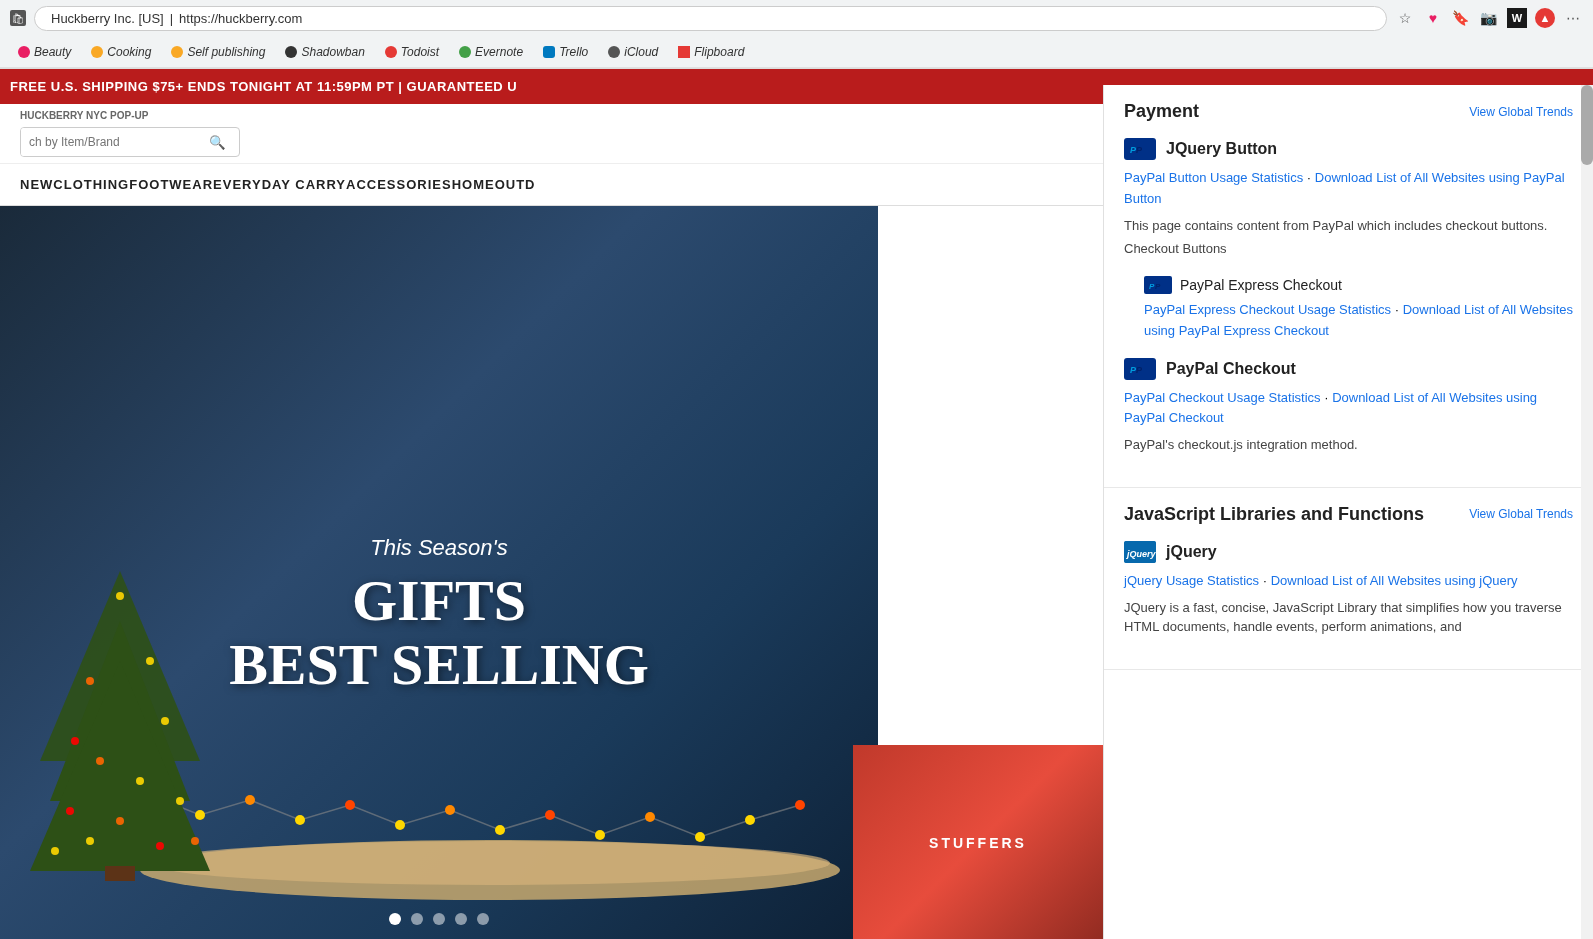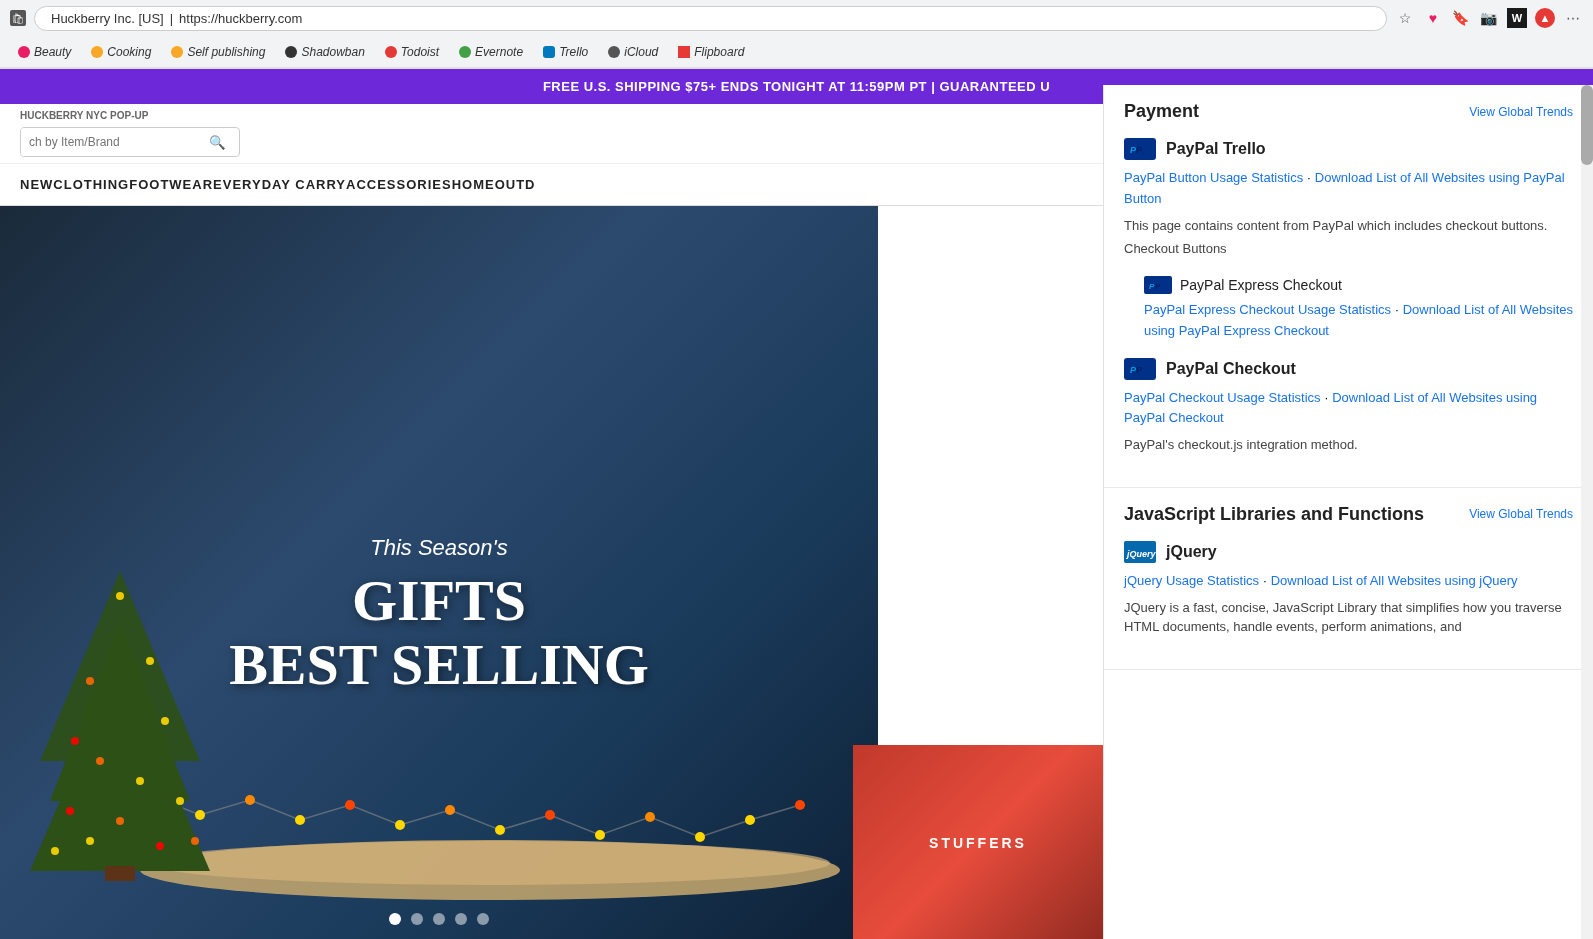--- a/index.html
+++ b/index.html
@@ -68,23 +68,23 @@
     
     .website-area {
       position: relative;
       width: 100%;
       height: calc(939px - 68px);
       overflow: hidden;
     }
 
     
     .promo-banner {
-      background: #6d28d9;
+      background: #b91c1c;
       color: white;
-      text-align: center;
+      text-align: left;
       padding: 10px;
       font-size: 13px;
       font-weight: bold;
       letter-spacing: 0.5px;
     }
 
     
     .site-header {
       background: white;
       padding: 8px 20px;
@@ -497,21 +497,21 @@
 
       <div class="tech-item">
         <div class="tech-item-header">
           <div class="paypal-icon">
             <svg width="28" height="18" viewBox="0 0 28 18" xmlns="http://www.w3.org/2000/svg">
               <rect width="28" height="18" rx="2" fill="#003087"></rect>
               <text x="4" y="13" fill="#009cde" font-size="9" font-style="italic" font-family="Arial">P</text>
               <text x="10" y="13" fill="#012169" font-size="9" font-style="italic" font-family="Arial">P</text>
             </svg>
           </div>
-          <div class="tech-name">PayPal Trello</div>
+          <div class="tech-name">JQuery Button</div>
         </div>
         <div class="tech-links">
           <a class="tech-link">PayPal Button Usage Statistics</a>
           <span> · </span>
           <a class="tech-link">Download List of All Websites using PayPal Button</a>
         </div>
         <div class="tech-desc">This page contains content from PayPal which includes checkout buttons.</div>
         <div class="checkout-label" style="margin-top:6px;">Checkout Buttons</div>
 
         <div class="sub-item">

